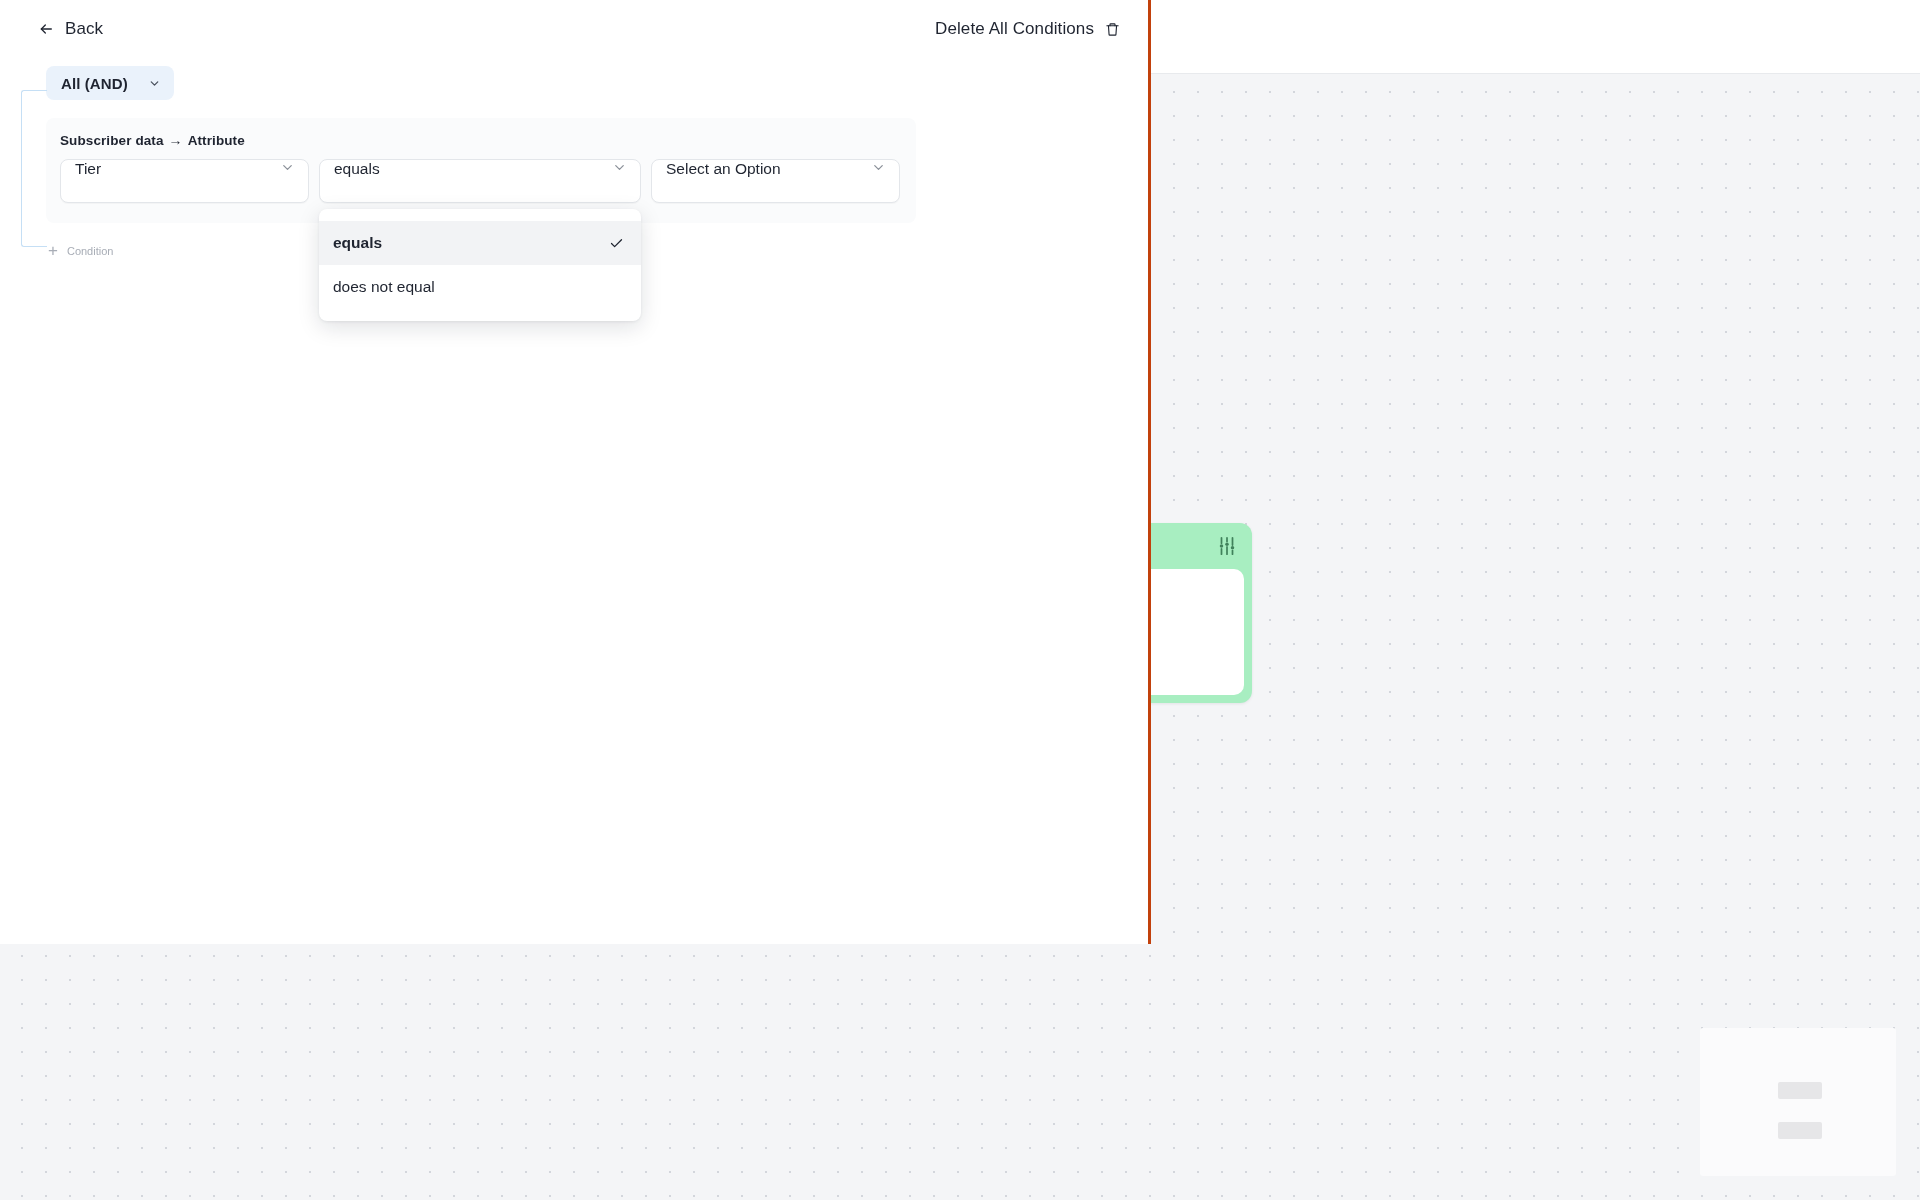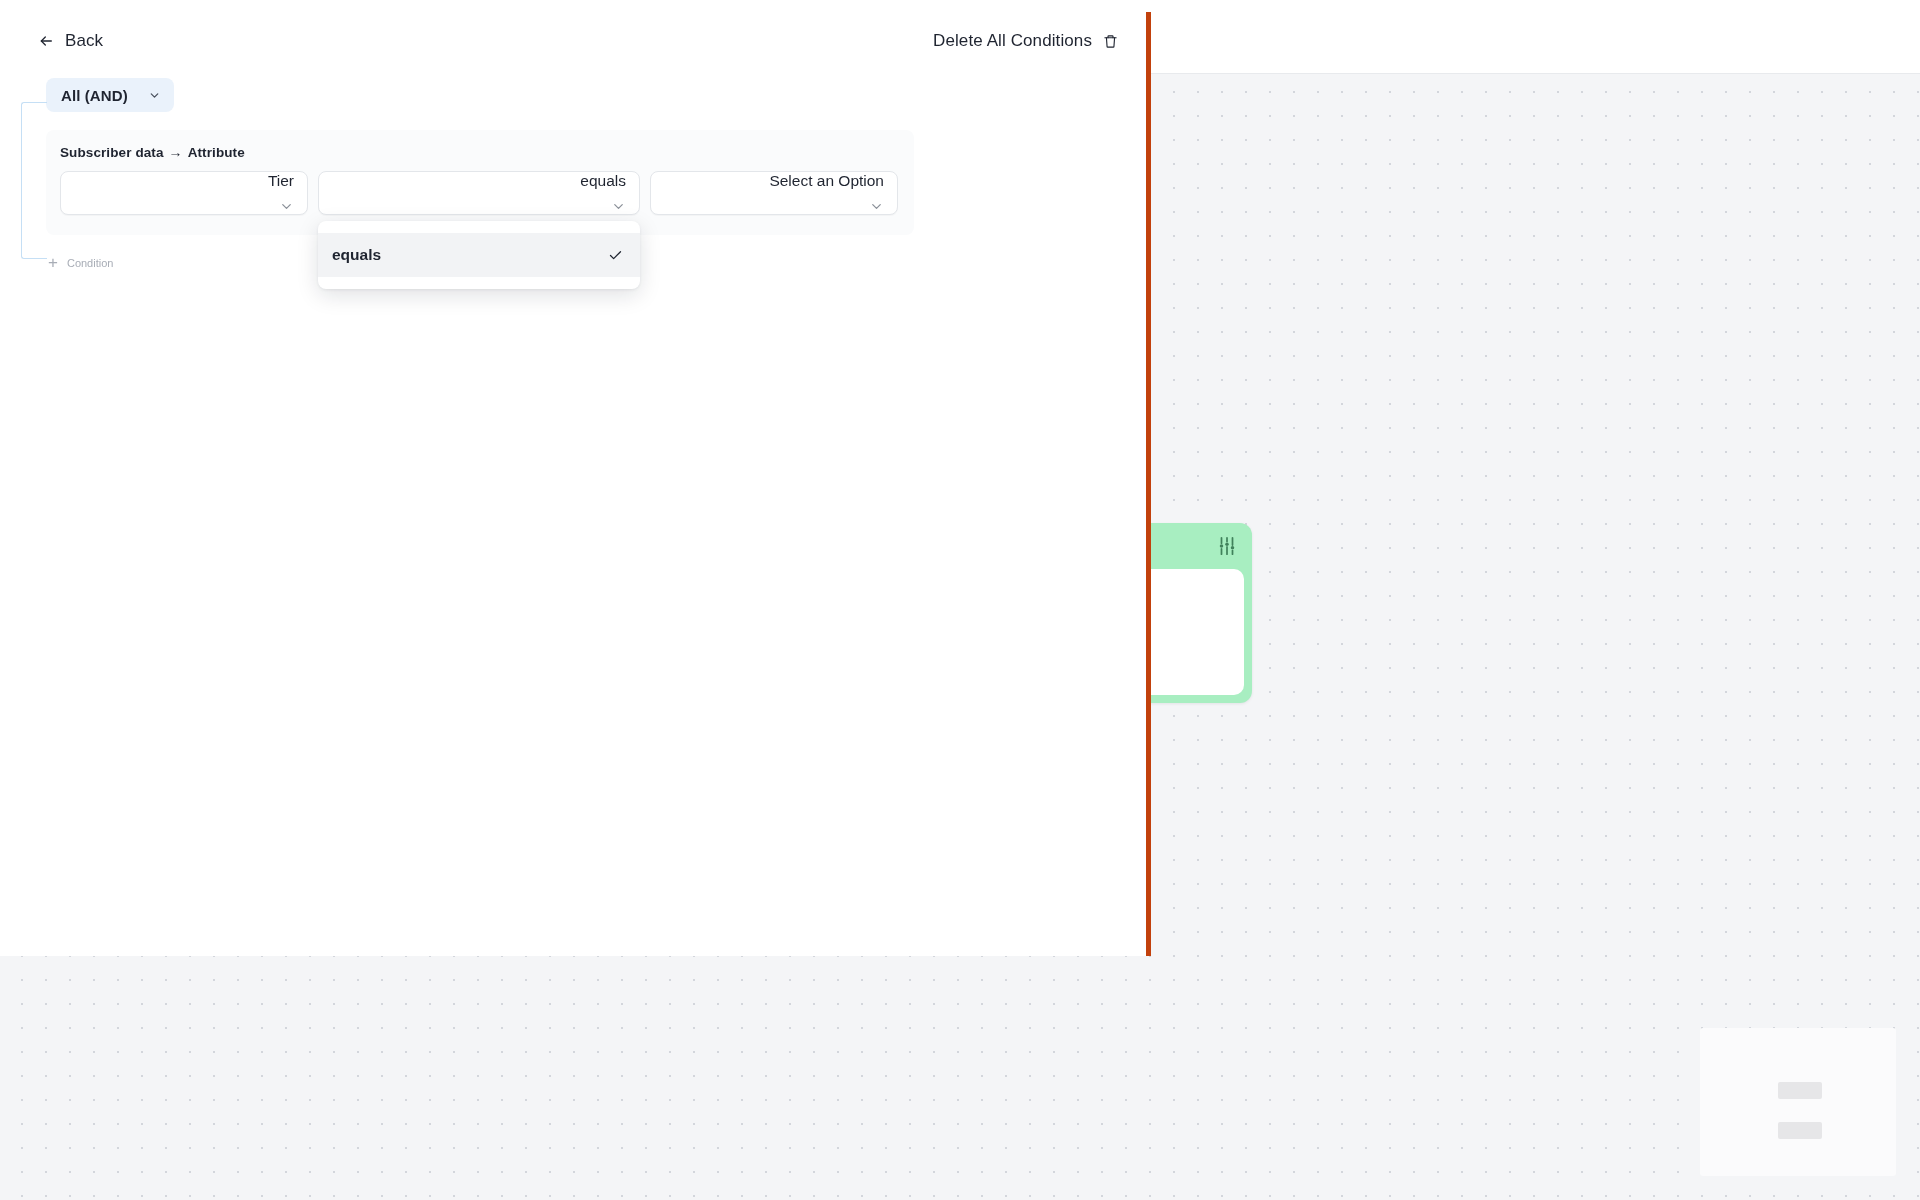--- a/index.html
+++ b/index.html
@@ -102,23 +102,22 @@
   .minimap-chip.one { top: 54px; }
   .minimap-chip.two { top: 94px; }
 
   
   .panel {
     position: absolute;
     left: 0; top: 0;
     width: 1151px;
     height: 944px;
     background: #ffffff;
-    border-right: 5px solid #c2410c;
+    border-right: 3px solid #c2410c;
     z-index: 30;
-    margin-top: 12px;
   }
 
   .panel-header {
     position: relative;
     height: 58px;
     display: flex;
     align-items: center;
     justify-content: space-between;
     padding: 0 26px 0 36px;
   }
@@ -244,25 +243,24 @@
   }
 
   .select-control {
     position: relative;
     width: 322px;
     height: 44px;
     background: #ffffff;
     border: 1px solid #e3e6ea;
     border-radius: 8px;
     display: flex;
-    align-items: flex-end;
+    align-items: flex-start;
     padding: 0 13px 0 14px;
     cursor: pointer;
     box-shadow: 0 1px 1px rgba(16,24,40,0.03);
-    flex-direction: column;
   }
   .select-value {
     font-size: 15.5px;
     color: #1f2430;
     flex: 1;
     white-space: nowrap;
     overflow: hidden;
     text-overflow: ellipsis;
   }
   .select-chevron {
@@ -431,20 +429,23 @@
 
             <div class="dropdown">
               <div class="dropdown-item selected">
                 <span>equals</span>
                 <span class="check-icon">
                   <svg viewBox="0 0 24 24" width="15" height="15" fill="none" stroke="currentColor" stroke-width="2" stroke-linecap="round" stroke-linejoin="round">
                     <polyline points="20,6 9,17 4,12"></polyline>
                   </svg>
                 </span>
               </div>
+              <div class="dropdown-item">
+                <span>does not equal</span>
+              </div>
             </div>
           </div>
 
           <div class="select-control">
             <span class="select-value">Select an Option</span>
             <span class="select-chevron">
               <svg viewBox="0 0 24 24" width="15" height="15" fill="none" stroke="currentColor" stroke-width="2" stroke-linecap="round" stroke-linejoin="round">
                 <polyline points="6,9 12,15 18,9"></polyline>
               </svg>
             </span>

